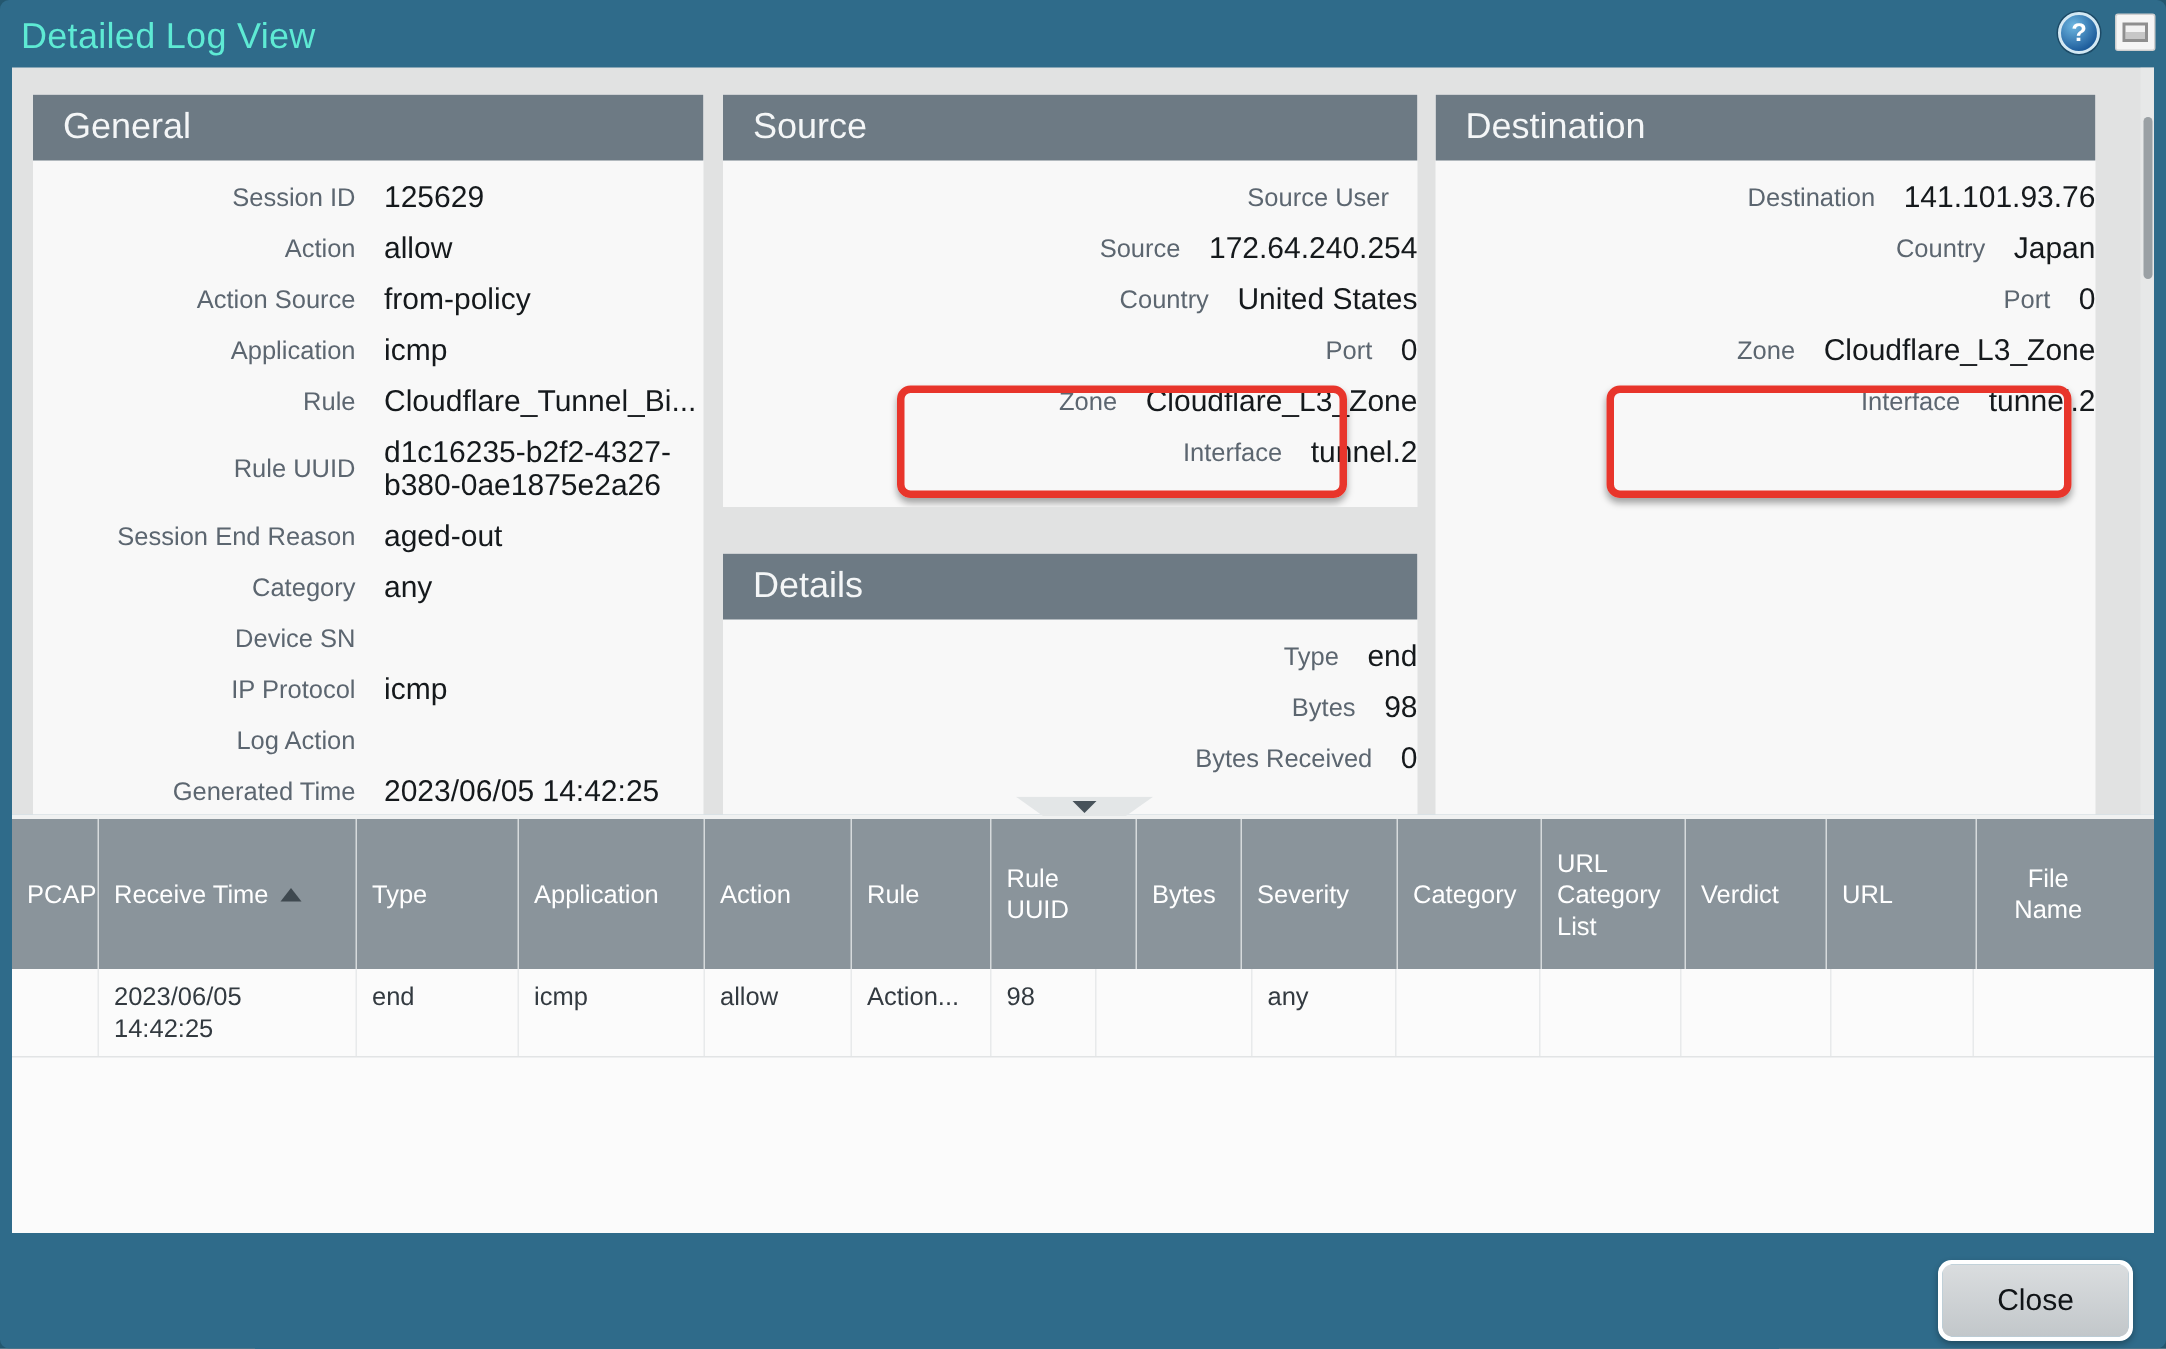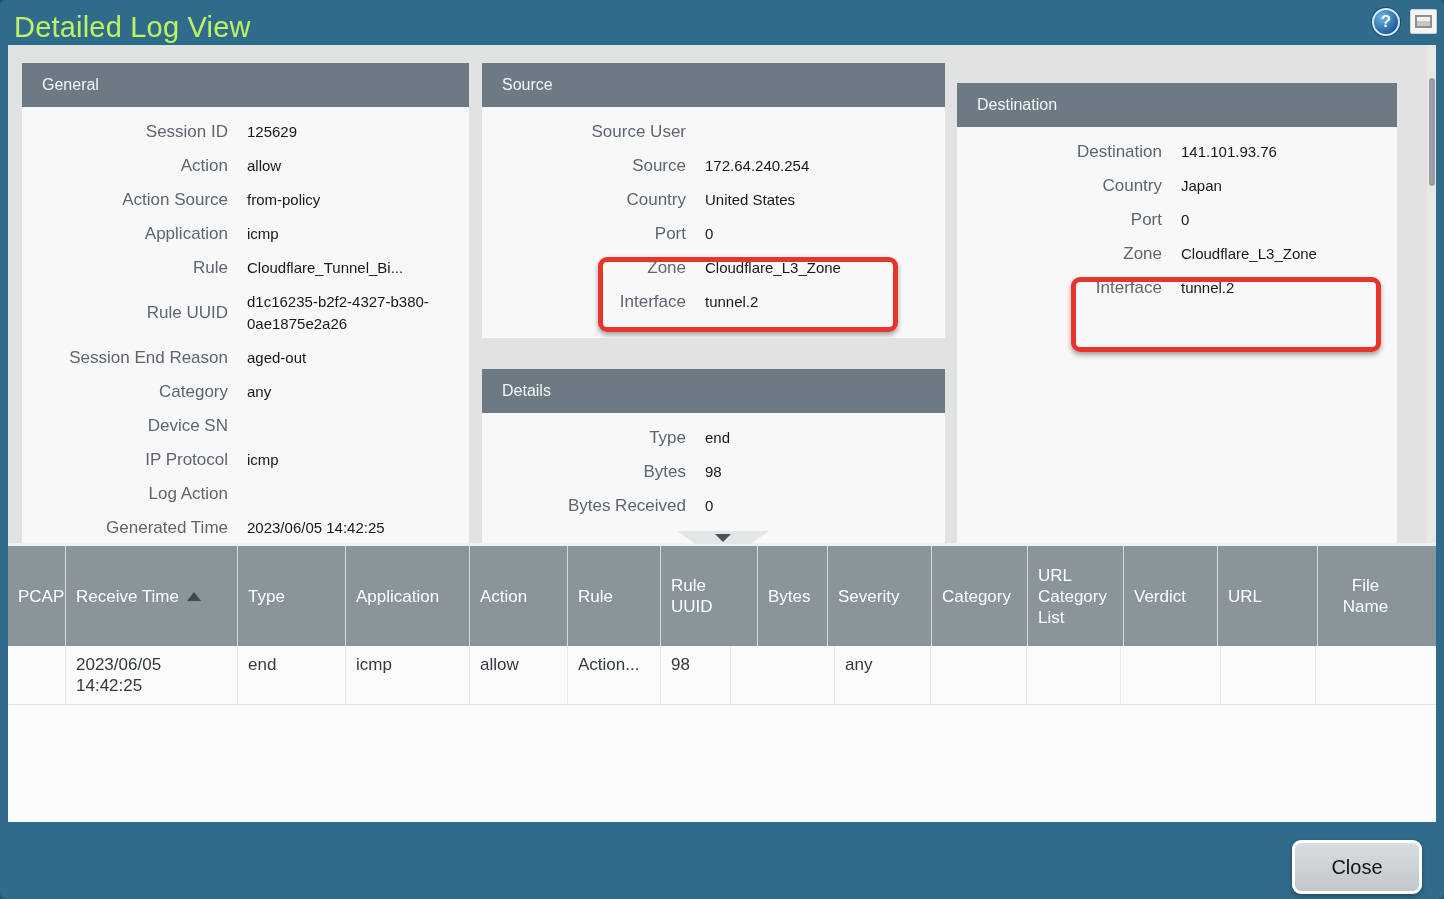--- a/index.html
+++ b/index.html
@@ -1,45 +1,45 @@
 <!DOCTYPE html>
 <html><head>
 <meta charset="utf-8">
 <style>
   * { margin:0; padding:0; box-sizing:border-box; }
   html,body { width:1444px; height:899px; background:#24576f; font-family:"Liberation Sans", sans-serif; }
   #dialog { position:relative; width:1444px; height:899px; background:#2f6b8a; border-radius:6px; overflow:hidden; }
 
   
   #titlebar { position:absolute; left:0; top:0; width:1444px; height:45px; }
-  #title { position:absolute; left:14px; top:11px; font-size:29px; color:#bef264; letter-spacing:0.2px; }
+  #title { position:absolute; left:14px; top:11px; font-size:24px; color:#5eead4; letter-spacing:0.2px; }
   #help-icon { position:absolute; left:1372px; top:8px; width:28px; height:28px; border-radius:50%;
                background:radial-gradient(circle at 35% 30%, #6db6e0, #1d5c9b 75%);
                border:2px solid #d4e8f3; box-shadow:0 0 0 1px #1d4a66;
                color:#fff; font-size:17px; font-weight:bold; text-align:center; line-height:24px; cursor:pointer; }
   #window-icon { position:absolute; left:1410px; top:9px; width:27px; height:25px; background:#f5f5f5;
                  border-radius:2px; border:1px solid #cfcfcf; cursor:pointer; }
   #window-icon .inner { position:absolute; left:4px; top:5px; width:17px; height:13px;
                  border:2px solid #8f8f8f; background:linear-gradient(#f2f2f2 45%, #c7c7c7 45%); }
 
   
   #upper { position:absolute; left:8px; top:45px; width:1428px; height:498px; background:#e1e2e2; overflow:hidden; }
   .panel { position:absolute; background:#f8f8f8; overflow:hidden; }
-  .panel-header { height:44px; background:#6d7a84; color:#f4f6f7; font-size:16px; line-height:44px; padding-left:20px; }
+  .panel-header { height:44px; background:#6d7a84; color:#f4f6f7; font-size:24px; line-height:44px; padding-left:20px; }
   .panel-body { padding-top:8px; position:relative; }
-  .field { display:flex; align-items:center; padding:6px 0; }
+  .field { display:flex; align-items:center; padding:6px 0;justify-content:flex-end; }
   .field .lbl { color:#5c6670; font-size:17px; text-align:right; flex:none; line-height:22px; }
-  .field .val { color:#15191c; font-size:15px; padding-left:19px; line-height:22px; word-wrap:break-word; }
+  .field .val { color:#15191c; font-size:20px; padding-left:19px; line-height:22px; word-wrap:break-word; }
   #panel-general   { left:14px;  top:18px;  width:447px; height:480px; }
   #panel-general   .lbl { width:206px; }
   #panel-general   .val { width:232px; }
   #panel-source    { left:474px; top:18px;  width:463px; height:275px; }
   #panel-source    .lbl, #panel-details .lbl { width:204px; }
   #panel-details   { left:474px; top:324px; width:463px; height:174px; }
-  #panel-destination { left:949px; top:18px; width:440px; height:480px;margin-top:20px; }
+  #panel-destination { left:949px; top:18px; width:440px; height:480px; }
   #panel-destination .lbl { width:205px; }
   .highlight-box { position:absolute; border:5px solid #e8352b; border-radius:9px;
                    box-shadow:0 3px 5px rgba(0,0,0,0.35); pointer-events:none; }
   #src-highlight  { left:116px; top:194px; width:300px; height:75px; }
   #dst-highlight  { left:114px; top:194px; width:310px; height:75px; }
 
   
   #upper-scrollbar-track { position:absolute; left:1419px; top:0; width:9px; height:498px; background:#e7e8e8; }
   #upper-scrollbar-thumb { position:absolute; left:1421px; top:33px; width:6px; height:108px; background:#9aa0a4; border-radius:3px; cursor:pointer; }
 

